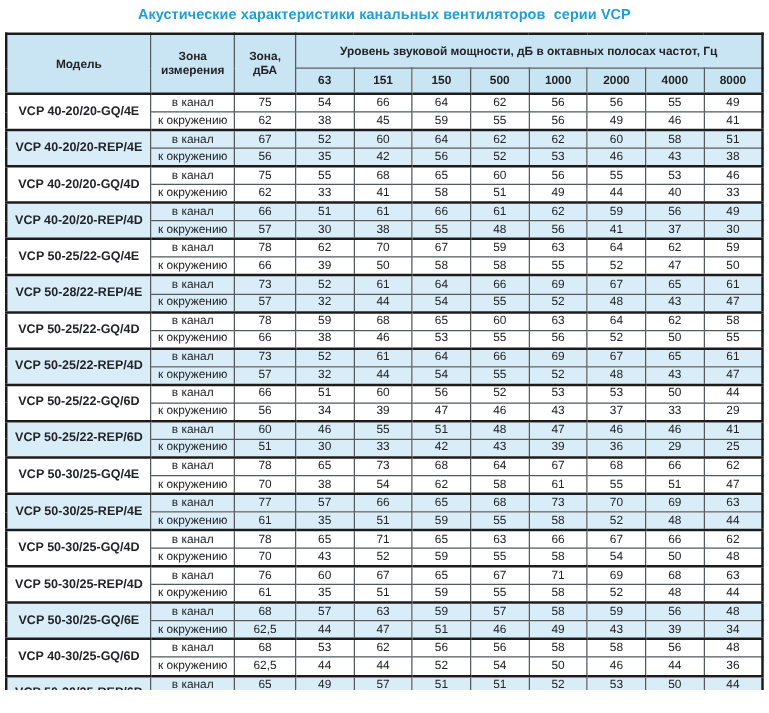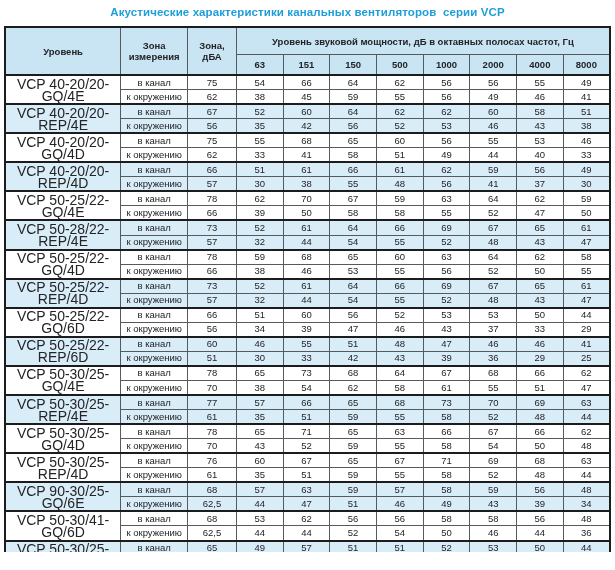--- a/index.html
+++ b/index.html
@@ -53,21 +53,21 @@
   thead tr.hrow2 th { height: 19px; }
   thead tr.hrow2 { border-bottom: 2px solid #1c1c1c; }
   tbody td {
     font-size: 9.5px;
     height: 13.05px;
     line-height: 12px;
     background: #ffffff;
   }
   tbody tr.shaded td { background: #d9edf8; }
   tbody tr.group-start td { border-top: 2px solid #1c1c1c; }
-  td.model-cell { font-size: 14px; }
+  td.model-cell { font-size: 10px; font-weight: bold; }
 </style>
 </head>
 <body>
 
 <div class="page">
   <div class="title">Акустические характеристики канальных вентиляторов  серии VCP</div>
 
   <table class="acoustic">
     <colgroup>
       <col class="c-model">
@@ -77,21 +77,21 @@
         <col class="c-freq">
         <col class="c-freq">
         <col class="c-freq">
       <col class="c-freq">
         <col class="c-freq">
         <col class="c-freq">
         <col class="c-freq">
     </colgroup>
     <thead>
       <tr class="hrow1">
-        <th rowspan="2">Уровень</th>
+        <th rowspan="2">Модель</th>
         <th rowspan="2">Зона измерения</th>
         <th rowspan="2">Зона, дБА</th>
         <th colspan="8">Уровень звуковой мощности, дБ в октавных полосах частот, Гц</th>
       </tr>
       <tr class="hrow2">
           <th>63</th>
           <th>151</th>
           <th>150</th>
           <th>500</th>
           <th>1000</th>
@@ -445,21 +445,21 @@
           <td>35</td>
           <td>51</td>
           <td>59</td>
           <td>55</td>
           <td>58</td>
           <td>52</td>
           <td>48</td>
           <td>44</td>
         </tr>
         <tr class="group-start shaded">
-          <td rowspan="2" class="model-cell">VCP 90-30/25-GQ/6E</td>
+          <td rowspan="2" class="model-cell">VCP 50-30/25-GQ/6E</td>
           <td>в канал</td>
           <td>68</td>
           <td>57</td>
           <td>63</td>
           <td>59</td>
           <td>57</td>
           <td>58</td>
           <td>59</td>
           <td>56</td>
           <td>48</td>
@@ -470,21 +470,21 @@
           <td>44</td>
           <td>47</td>
           <td>51</td>
           <td>46</td>
           <td>49</td>
           <td>43</td>
           <td>39</td>
           <td>34</td>
         </tr>
         <tr class="group-start">
-          <td rowspan="2" class="model-cell">VCP 50-30/41-GQ/6D</td>
+          <td rowspan="2" class="model-cell">VCP 40-30/25-GQ/6D</td>
           <td>в канал</td>
           <td>68</td>
           <td>53</td>
           <td>62</td>
           <td>56</td>
           <td>56</td>
           <td>58</td>
           <td>58</td>
           <td>56</td>
           <td>48</td>

